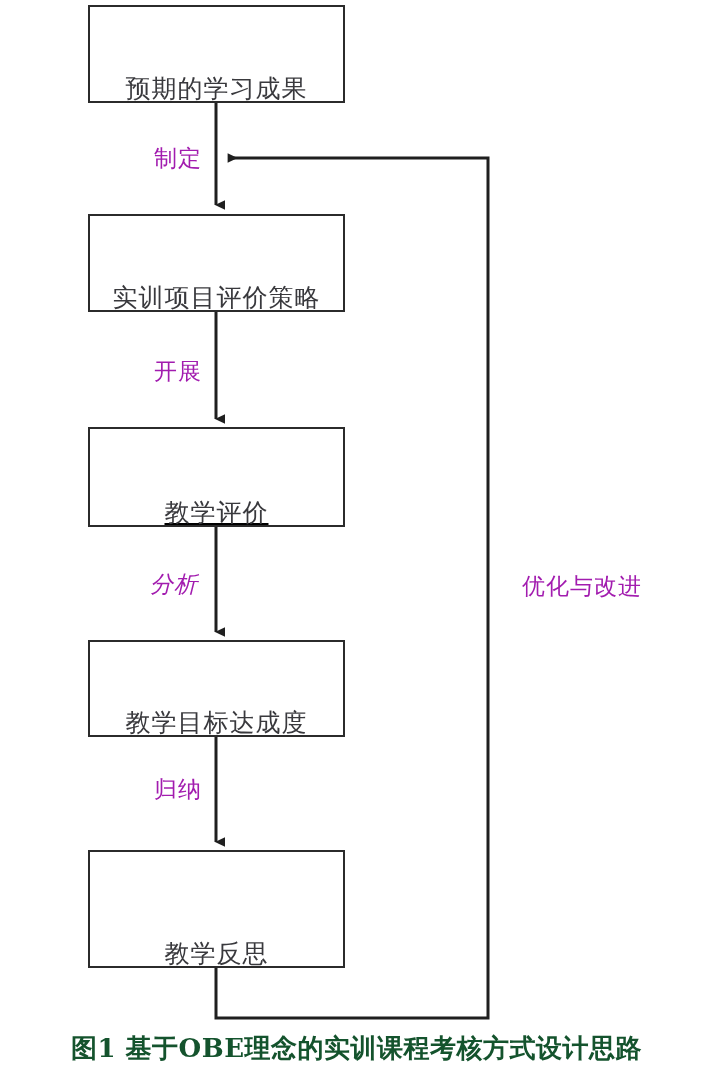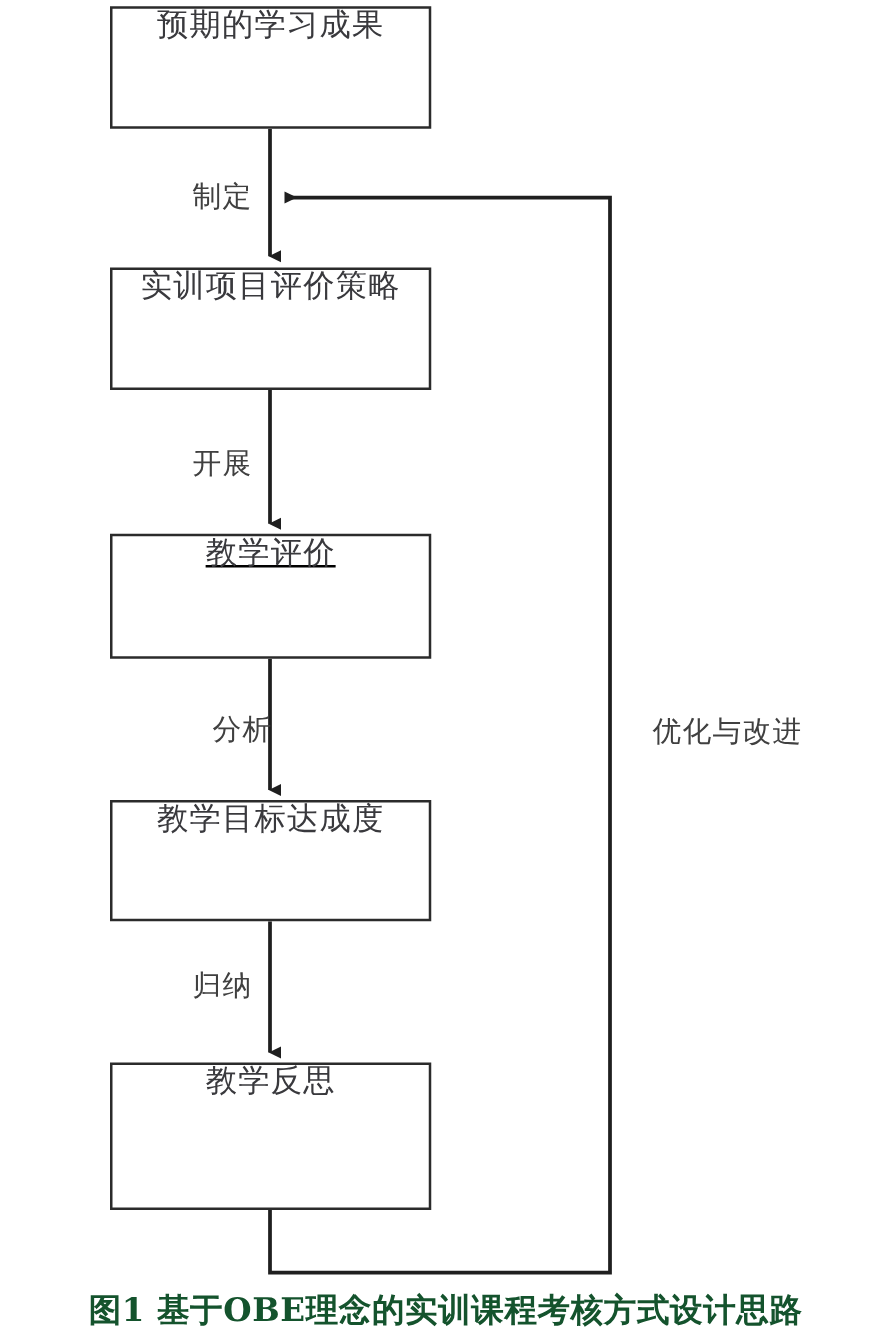--- a/index.html
+++ b/index.html
@@ -26,37 +26,37 @@
     width: 713px;
     height: 1070px;
     display: block;
   }
   .node-box {
     position: absolute;
     box-sizing: border-box;
     border: 2px solid #2b2b2b;
     background: #ffffff;
     display: flex;
-    align-items: flex-start;
+    align-items: flex-end;
     justify-content: center;
   }
   .node-label {
     font-family: "DejaVu Serif", "Liberation Serif", serif;
     font-size: 25px;
     line-height: 1;
     color: #39393d;
     letter-spacing: 1px;
     white-space: nowrap;
   }
   .edge-label {
     position: absolute;
     font-family: "DejaVu Serif", "Liberation Serif", serif;
     font-size: 23px;
     line-height: 1;
-    color: #404040;
+    color: #a21caf;
     letter-spacing: 1px;
     white-space: nowrap;
   }
   .edge-label.right-align {
     text-align: right;
   }
   .figure-caption {
     position: absolute;
     left: 0;
     right: 0;
@@ -113,21 +113,21 @@
   </div>
 
   <div class="node-box" style="left:88px; top:850px; width:257px; height:118px;">
     <span class="node-label">教学反思</span>
   </div>
 
   <div class="edge-label right-align" style="left:80px; top:147px; width:122px;">制定</div>
 
   <div class="edge-label right-align" style="left:80px; top:360px; width:122px;text-align:right;">开展</div>
 
-  <div class="edge-label right-align" style="left:96px; top:573px; width:122px;">分析</div>
+  <div class="edge-label right-align" style="left:76px; top:573px; width:122px;font-style:italic;">分析</div>
 
   <div class="edge-label right-align" style="left:80px; top:778px; width:122px;">归纳</div>
 
   <div class="edge-label" style="left:522px; top:575px;">优化与改进</div>
 
   <div class="figure-caption">图1  基于OBE理念的实训课程考核方式设计思路</div>
 
 </div>
 
 </body></html>

